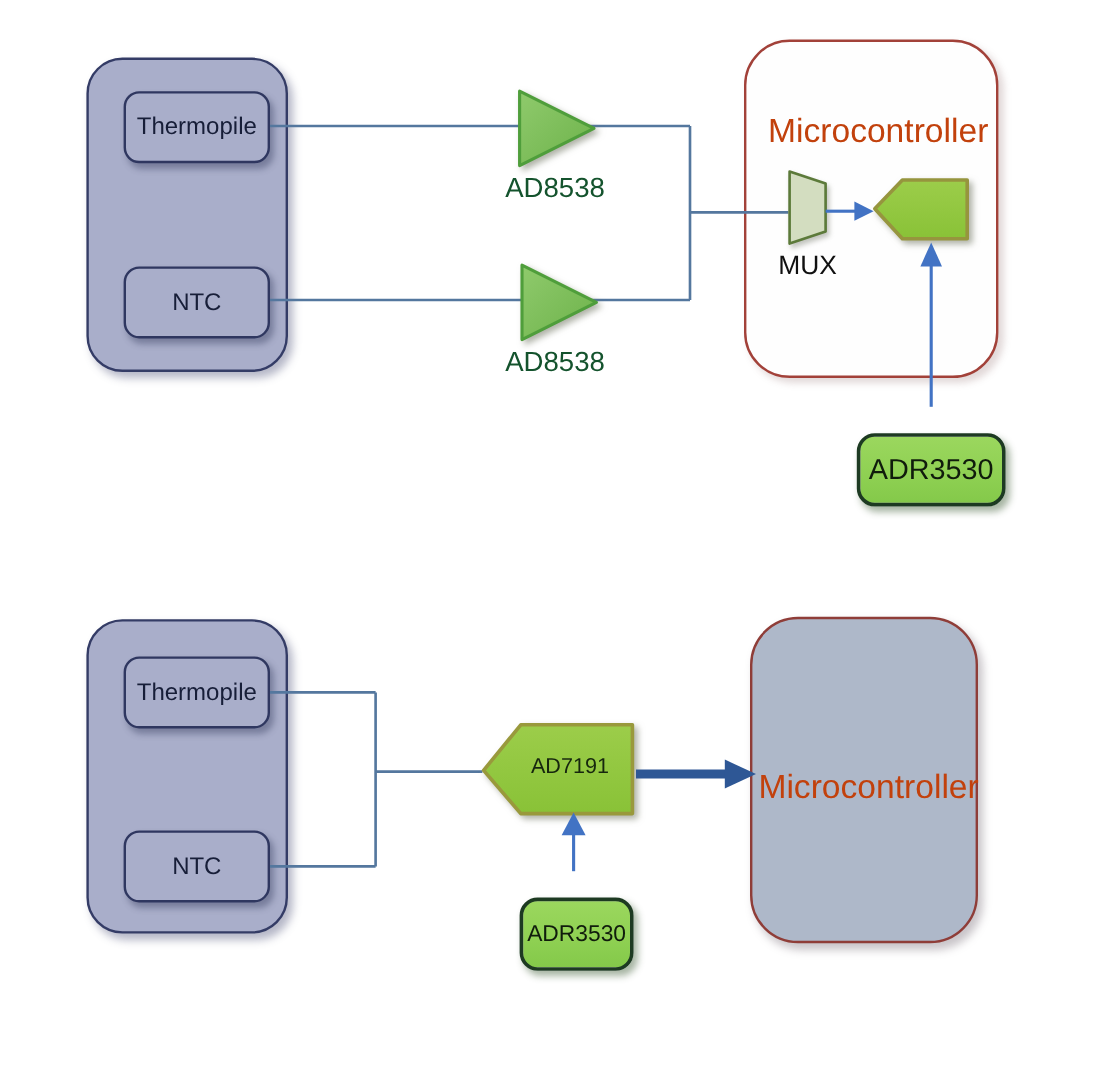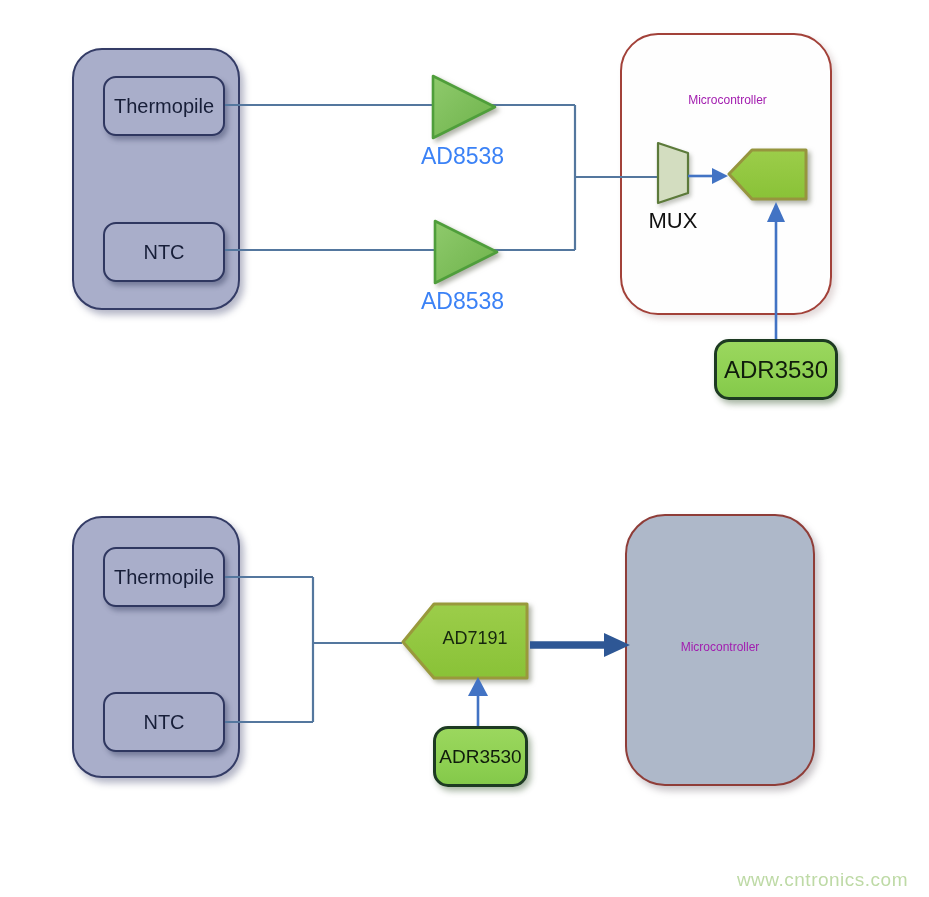--- a/index.html
+++ b/index.html
@@ -48,29 +48,30 @@
 
   
   .vref-box {
     position: absolute;
     background: linear-gradient(180deg, #9bd75e 0%, #8ed052 60%, #84c94a 100%);
     border: 3px solid #1d3a22;
     border-radius: 15px;
     box-shadow: 3px 4px 6px rgba(60, 90, 50, 0.45);
     display: flex; align-items: center; justify-content: center;
     color: #101c0c;
+    margin-top: 22px;
   }
 
   
   .lbl {
     position: absolute; text-align: center;
     color: #0d0d0d;
   }
-  .lbl-mcu { font-size: 12px; color: #a21caf; }
-  .lbl-amp { font-size: 23px; color: #3b82f6; }
+  .lbl-mcu { font-size: 28px; color: #c2410c; }
+  .lbl-amp { font-size: 23px; color: #14532d; }
   .lbl-mux { font-size: 22px; color: #101010; }
   .lbl-adc { font-size: 18px; color: #16260e; }
   .title {
     position: absolute; text-align: center;
     font-size: 45px; color: #0c0c0c; letter-spacing: 1px;
     font-family: "Liberation Sans", sans-serif;
   }
   .watermark {
     position: absolute; right: 21px; top: 869px;
     font-size: 19px; color: #bedaa6; letter-spacing: 0.5px;
@@ -162,15 +163,14 @@
   <div class="lbl lbl-mcu txt" style="left:640px; top:93px; width:175px;">Microcontroller</div>
 
   <div class="lbl lbl-mux txt" style="left:638px; top:208px; width:70px;text-align:center;">MUX</div>
 
 
   <div class="lbl lbl-adc txt" style="left:420px; top:628px; width:110px;">AD7191</div>
 
   <div class="lbl lbl-mcu txt" style="left:632px; top:640px; width:176px;">Microcontroller</div>
 
 
-  <div class="watermark txt">www.cntronics.com</div>
 
 </div>
 
 </body></html>

